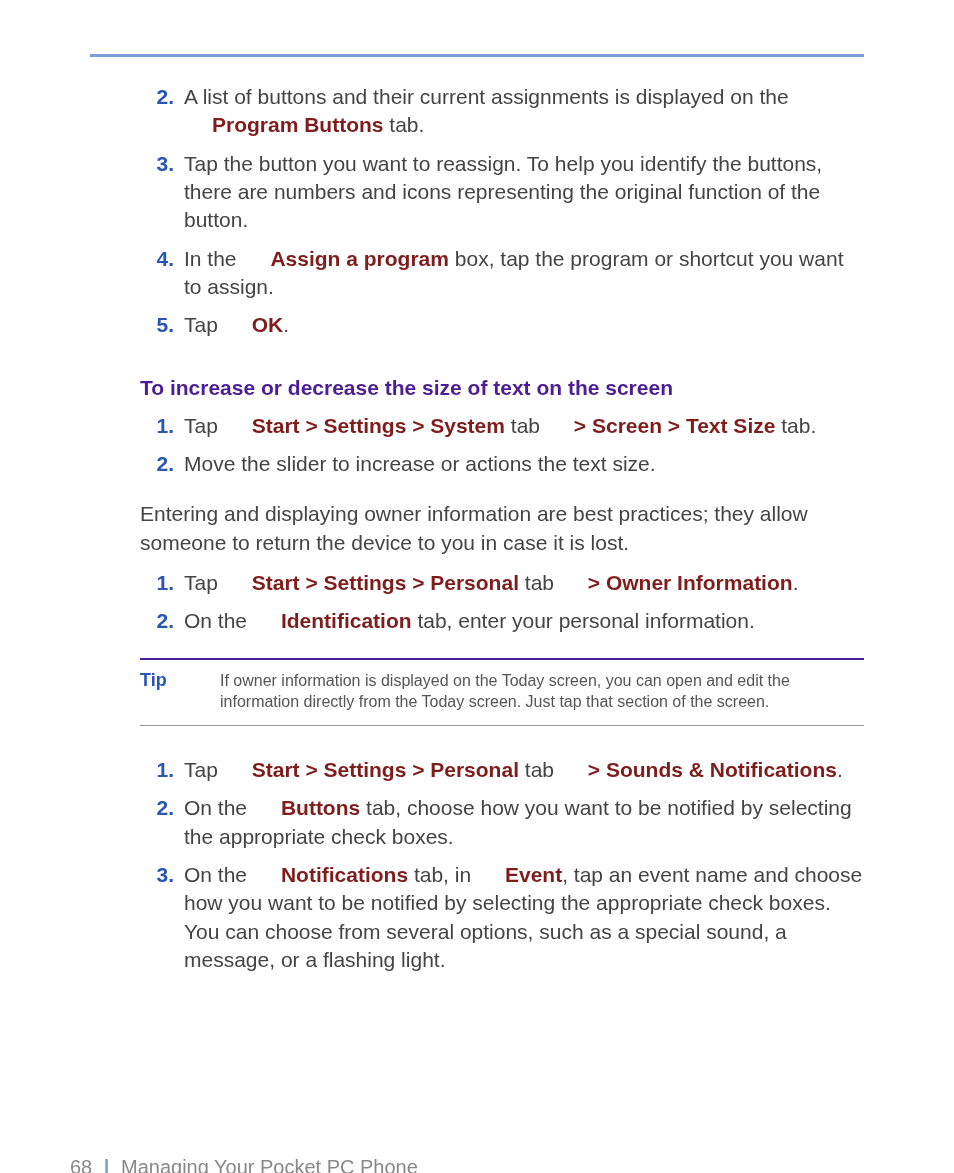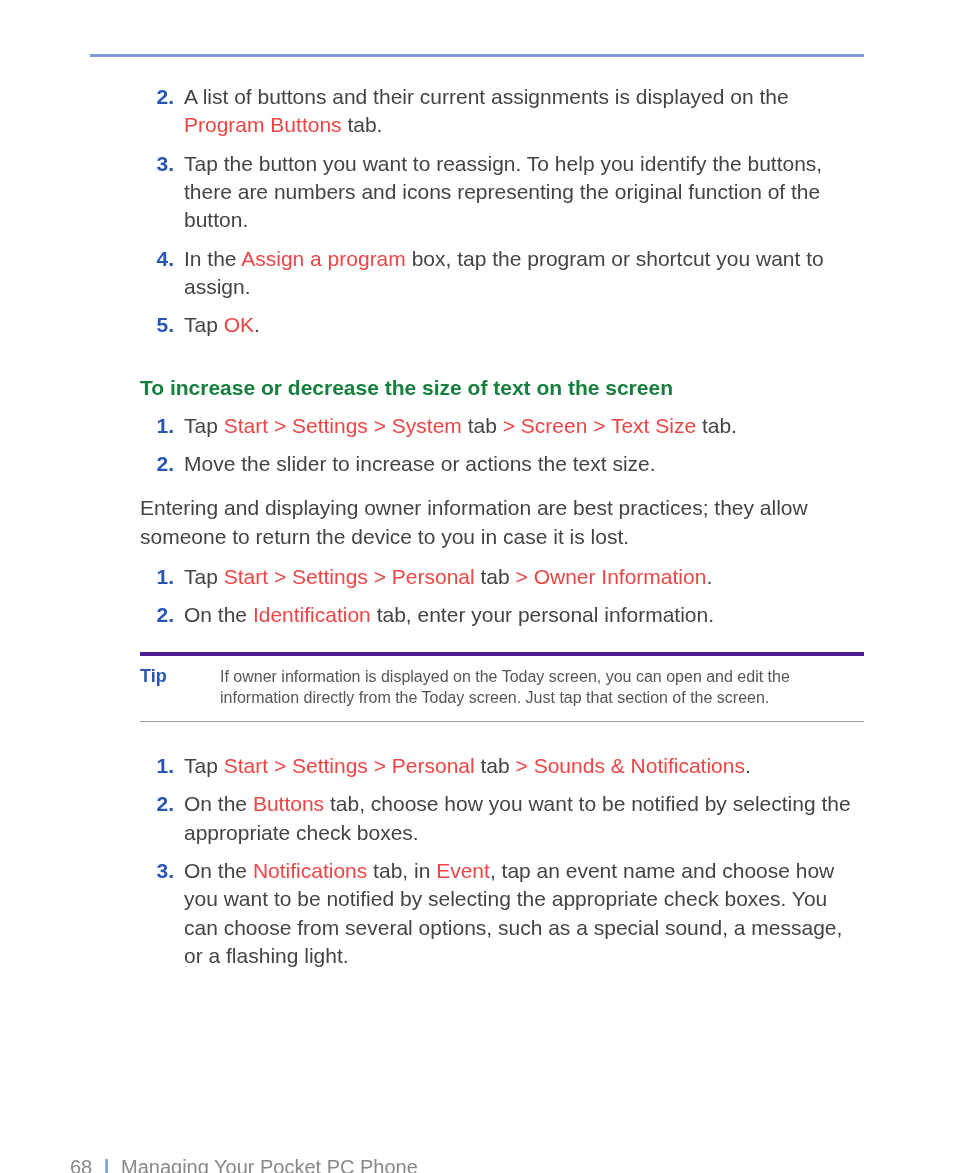--- a/index.html
+++ b/index.html
@@ -18,30 +18,30 @@
     position: relative;
   }
   .rule {
     border-top: 3px solid #7e9edb;
     margin: 54px 0 26px 20px;
   }
   .content {
     padding-left: 70px;
   }
   .heading {
-    color: #15803d;
+    color: #4c1d95;
     font-weight: bold;
     font-size: 21px;
     margin: 36px 0 12px 0;
   }
   .para {
     font-size: 21px;
     line-height: 1.35;
     color: #444;
-    margin: 16px 0 12px 0;
+    margin: 22px 0 12px 0;
   }
   ol.steps {
     list-style: none;
     padding: 0;
     margin: 0 0 10px 0;
   }
   ol.steps > li {
     display: flex;
     align-items: flex-start;
     font-size: 21px;
@@ -53,23 +53,23 @@
     flex: 0 0 auto;
     width: 34px;
     color: #2856b6;
     font-weight: bold;
     text-align: right;
     padding-right: 10px;
   }
   ol.steps > li .txt {
     flex: 1 1 auto;
   }
-  .txt .b { font-weight: normal; color:#ef4444; }
+  .txt .b { font-weight: bold; color:#7f1d1d;margin-left:28px; }
   .tipbox {
-    border-top: 4px solid #4c1d95;
+    border-top: 2px solid #4c1d95;
     border-bottom: 1px solid #999;
     margin: 22px 0 30px 0;
     padding: 10px 0 12px 0;
     display: flex;
     align-items: flex-start;
   }
   .tipbox .label {
     color: #2856b6;
     font-weight: bold;
     font-size: 18px;

